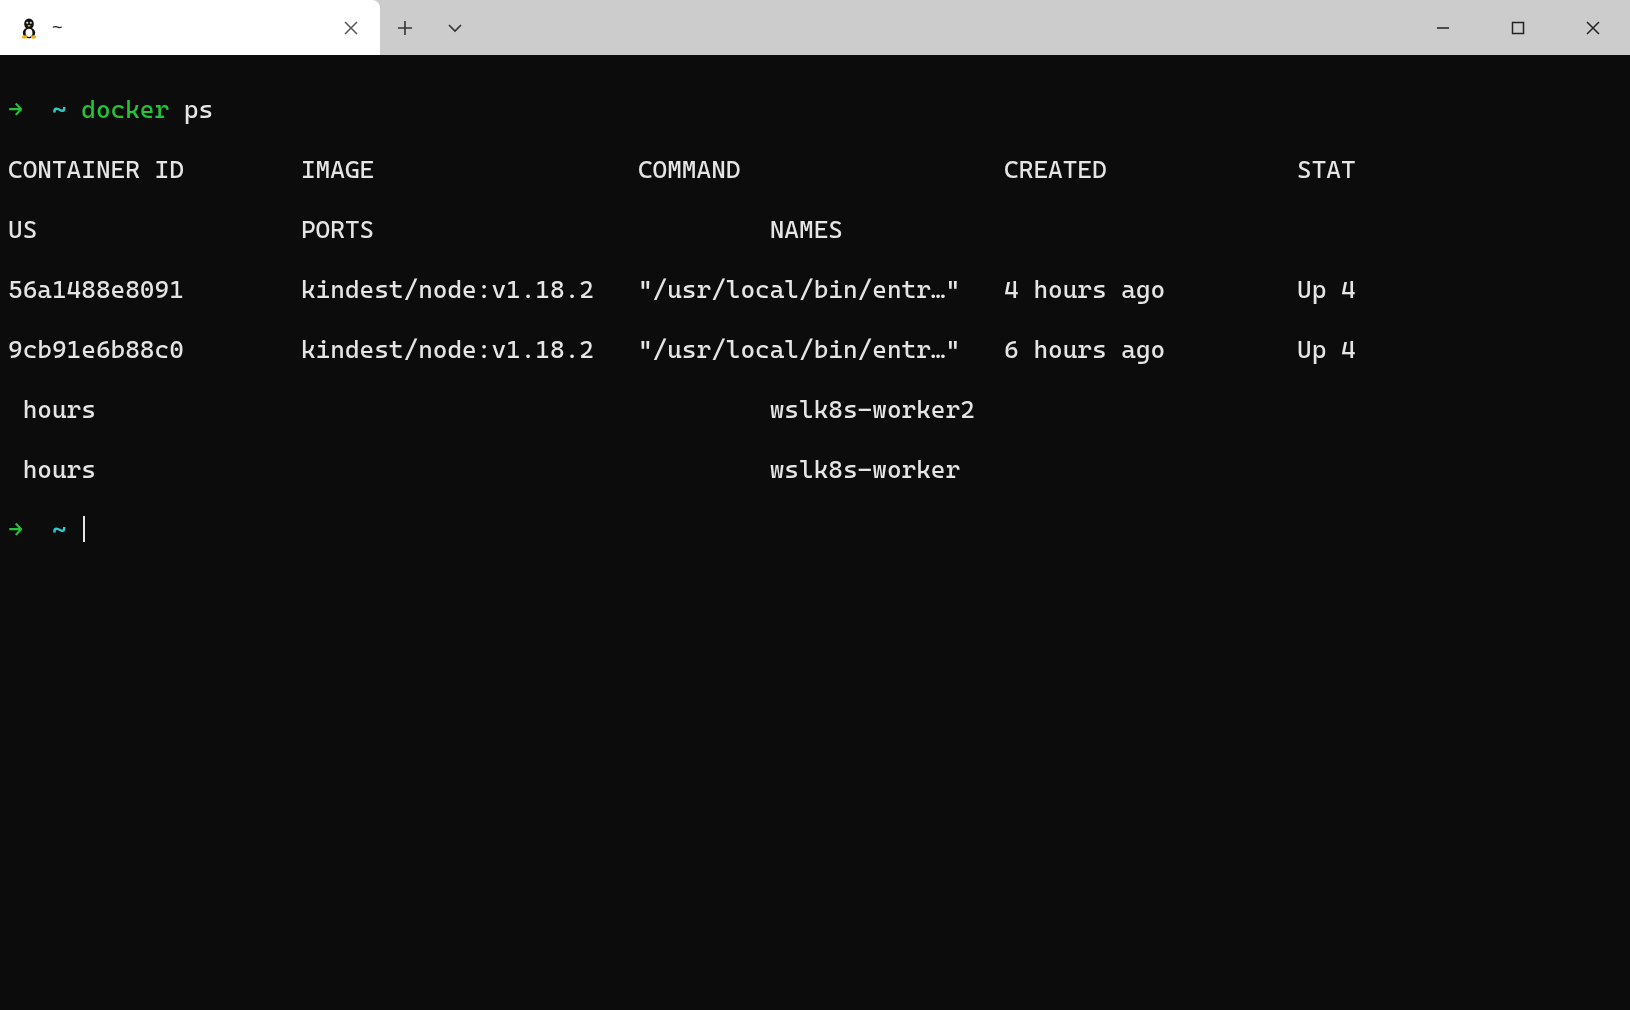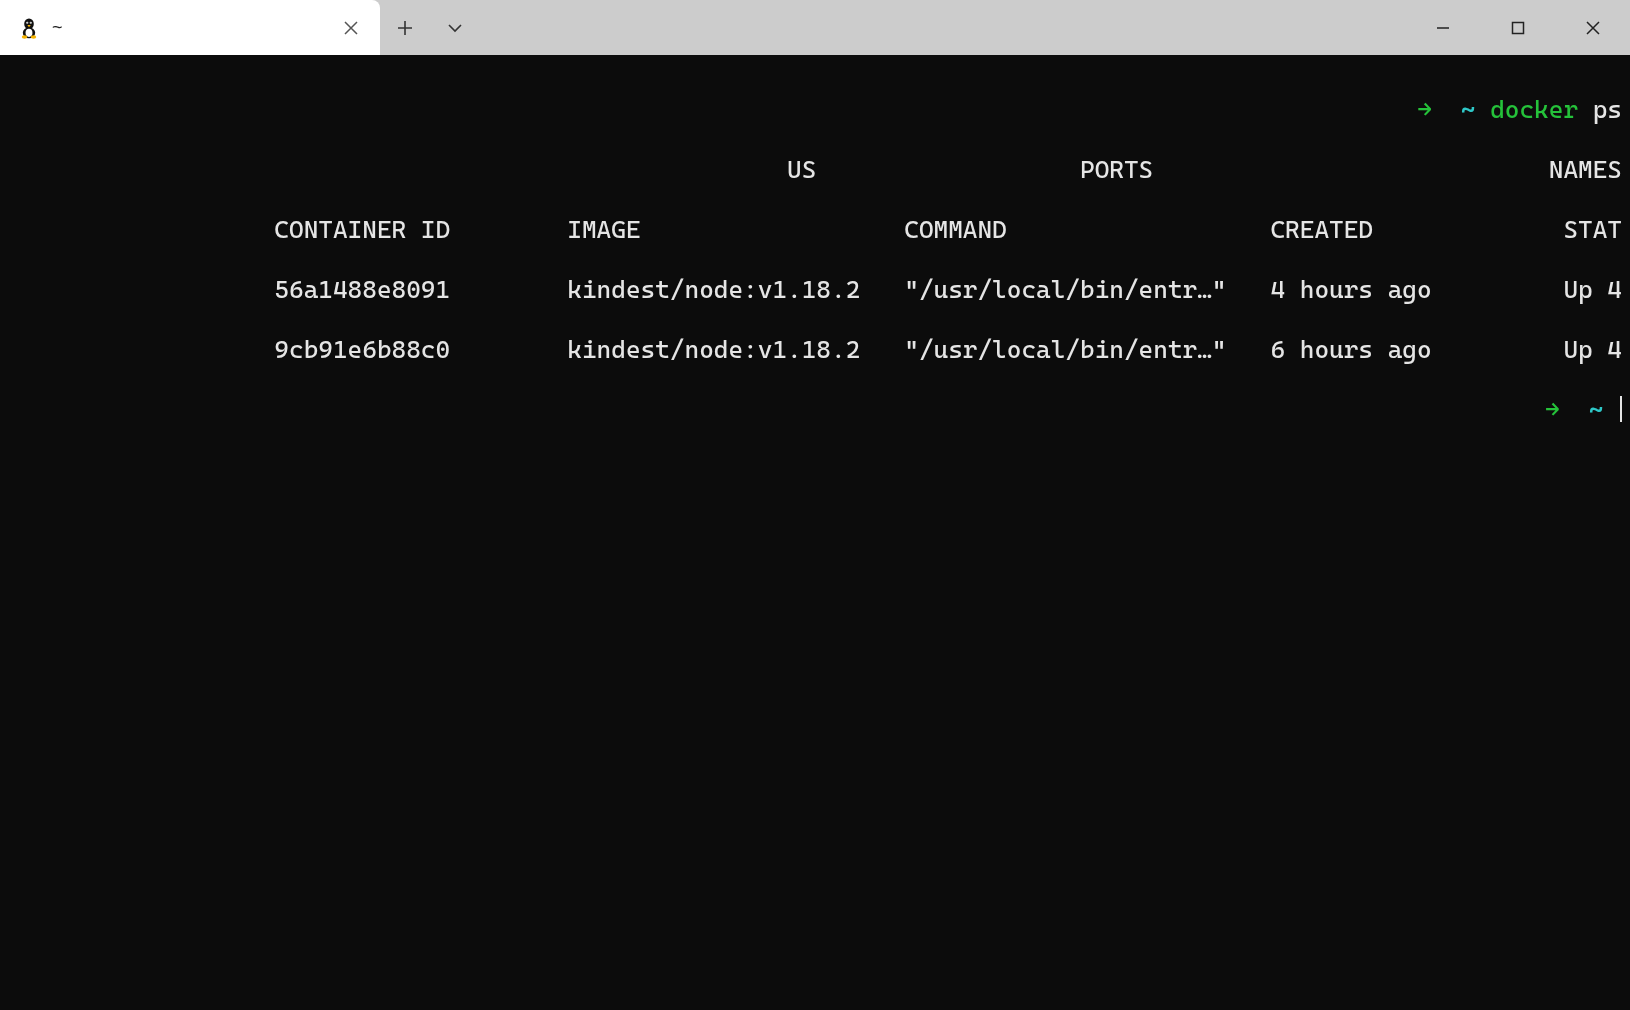--- a/index.html
+++ b/index.html
@@ -48,21 +48,20 @@
   .terminal {
     flex: 1;
     background: #0c0c0c;
     color: #e5e5e5;
     padding: 10px 8px 12px 8px;
     font-size: 25px;
     line-height: 30px;
     white-space: pre;
     overflow: hidden;
     font-weight: 500;
-    text-align: right;
   }
   .arrow { color: #25c23a; }
   .tilde { color: #2ec8c8; }
   .cmd   { color: #25c23a; }
   .args  { color: #e5e5e5; }
   .row { display:block; }
   .cursor {
     display:inline-block;
     width: 2px;
     height: 26px;
@@ -122,18 +121,20 @@
     <div class="win-btn">
       <svg width="14" height="14" viewBox="0 0 14 14">
           <path d="M1 1 L13 13 M13 1 L1 13" stroke="#222" stroke-width="1.5" fill="none"></path>
         </svg>
     </div>
   </div>
 </div>
 
 <div class="terminal">
 <span class="row"><span class="arrow">→</span>  <span class="tilde">~</span> <span class="cmd">docker</span> <span class="args">ps</span></span>
+<span class="row">CONTAINER ID        IMAGE                  COMMAND                  CREATED             STAT</span>
 <span class="row">US                  PORTS                           NAMES</span>
-<span class="row">CONTAINER ID        IMAGE                  COMMAND                  CREATED             STAT</span>
 <span class="row">56a1488e8091        kindest/node:v1.18.2   "/usr/local/bin/entr…"   4 hours ago         Up 4</span>
 <span class="row">9cb91e6b88c0        kindest/node:v1.18.2   "/usr/local/bin/entr…"   6 hours ago         Up 4</span>
+<span class="row"> hours                                              wslk8s-worker2</span>
+<span class="row"> hours                                              wslk8s-worker</span>
 <span class="row"><span class="arrow">→</span>  <span class="tilde">~</span> <span class="cursor"></span></span>
 </div>
 
 </body></html>

